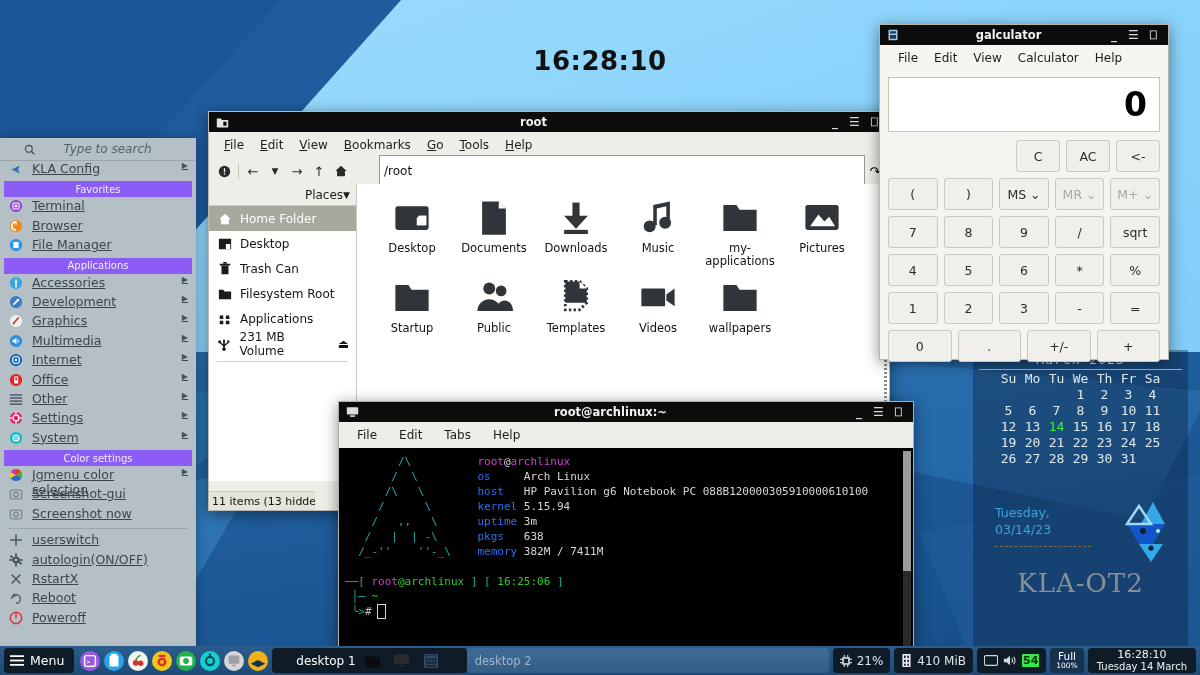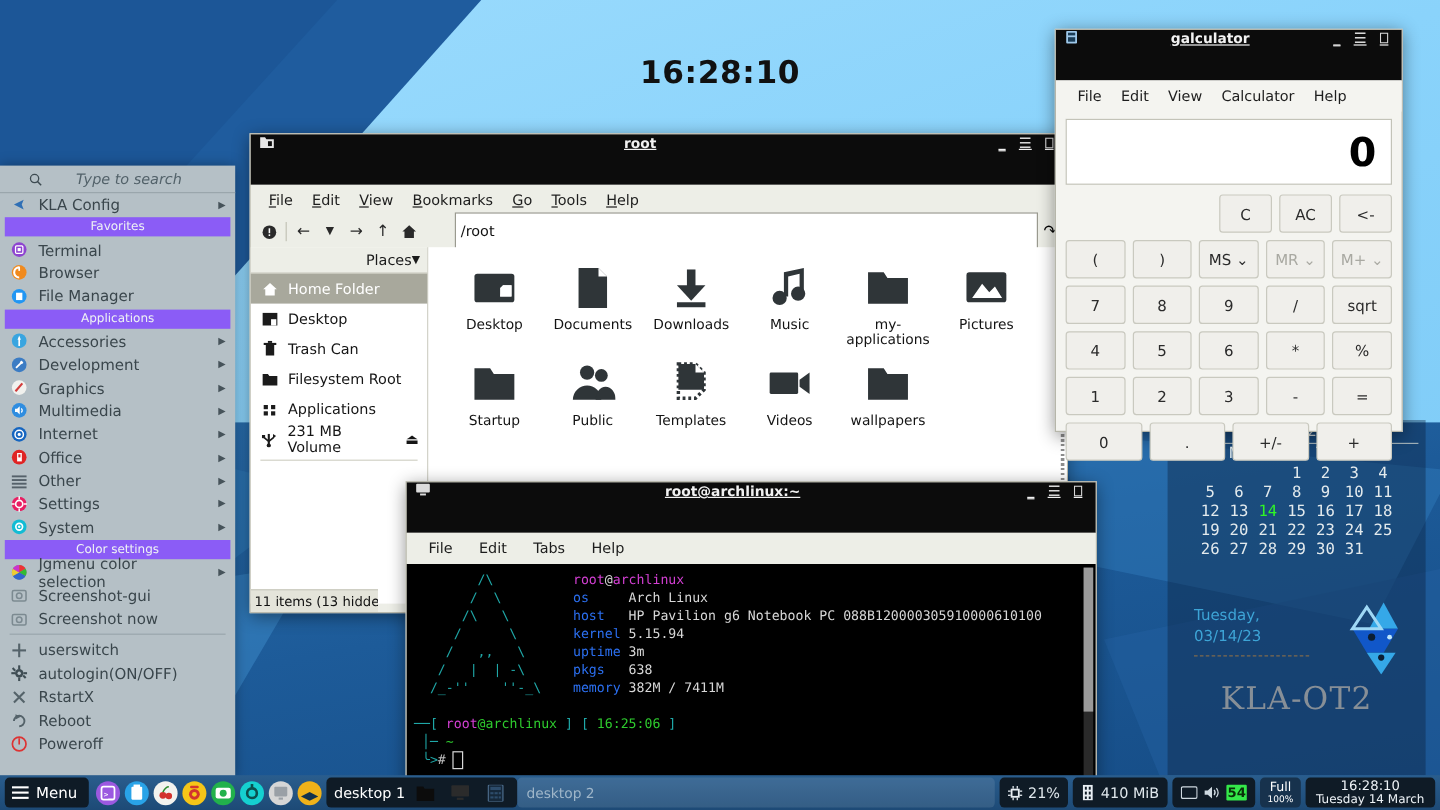--- a/index.html
+++ b/index.html
@@ -53,22 +53,22 @@
   #conky .dayinfo { position:absolute; left:22px; top:154px; color:#3da4d6;
     font-family:"DejaVu Sans", sans-serif; font-size:12.5px; line-height:17px; }
   #conky .dashline { position:absolute; left:22px; top:196px; width:96px;
     border-top:1px dashed #7f6a4e; }
   #conky .brand { position:absolute; left:0; right:0; top:218px; text-align:center;
     font-family:"DejaVu Serif", serif; font-size:26px; color:#cdbfae; opacity:.62; letter-spacing:1px;}
   #conky .logo { position:absolute; left:140px; top:150px; width:56px; height:62px; }
 
   
   .window { position:absolute; box-shadow:0 3px 14px rgba(0,0,0,.45); }
-  .titlebar { height:42px; background:#0c0c0c; color:#f2f2f2; display:flex;
-    align-items:flex-start; font-size:11.5px; font-weight:bold;text-decoration:underline; }
+  .titlebar { height:20px; background:#0c0c0c; color:#f2f2f2; display:flex;
+    align-items:center; font-size:11.5px; font-weight:bold; }
   .titlebar .tb-icon { width:26px; display:flex; align-items:center; justify-content:center; }
   .titlebar .tb-title { flex:1; text-align:center; }
   .titlebar .tb-btns { display:flex; align-items:center; gap:11px; padding-right:11px;
     color:#d8d8d8; font-size:12px; }
   .menubar { display:flex; align-items:center; gap:0px; height:26px;
     background:#edeee7; padding-left:7px; font-size:12px; color:#1d1d1d; }
   .menubar .mi { padding:3px 8px; }
 
   
   #fm { left:208px; top:111px; width:682px; height:400px; background:#edeee7; border:1px solid #b9b9ad; }
@@ -130,40 +130,40 @@
   #calc .row.top { justify-content:flex-end; }
   #calc .row.top .btn { flex:0 0 44px; }
 
   
   #menu { position:absolute; left:0; top:138px; width:196px; height:510px;
     background:#b5c0c6; color:#2e3a40; font-size:12.5px;
     box-shadow:0 0 10px rgba(0,0,0,.35); }
   #menu .search { height:23px; display:flex; align-items:center; gap:8px; padding:0 24px;
     border-bottom:1px solid #9aa6ac; }
   #menu .search .ph { flex:1; text-align:center; font-style:italic; color:#53626a; font-size:12px; }
-  #menu .row { height:19.4px; display:flex; align-items:center; gap:8px; padding:0 8px;
-    color:#3a464c; }
+  #menu .row { height:19.4px; display:flex; gap:8px; padding:0 8px;
+    color:#3a464c;text-decoration:underline; }
   #menu .row .ic { width:16px; height:16px; display:flex; align-items:center; justify-content:center; }
   #menu .row .lbl { flex:1; }
   #menu .row .arr { font-size:8px; color:#46535a; }
   #menu .sect { height:16px; background:#8b5cf6; color:#eef2f4; display:flex;
     align-items:center; justify-content:center; font-size:10px; margin:1px 4px; }
   #menu .hr { height:1px; background:#9aa6ac; margin:3px 8px; }
 
   
   #panel { position:absolute; left:0; bottom:0; width:1200px; height:29px;
     background:linear-gradient(#2a5d8d,#1d4a76); display:flex; align-items:center; }
   #panel .menubtn { height:25px; margin-left:4px; padding:0 10px 0 6px; background:#0f1b26;
     border-radius:4px; display:flex; align-items:center; gap:6px; color:#fff; font-size:12.5px; }
   #panel .launchers { display:flex; align-items:center; gap:4px; margin-left:6px; }
   #panel .lw { width:20px; height:20px; border-radius:50%; display:flex; align-items:center;
     justify-content:center; }
   #panel .taskbar { flex:1; display:flex; align-items:center; height:25px; margin:0 4px; }
   #panel .desk { height:25px; border-radius:4px; display:flex; align-items:center; }
-  #panel .desk.active { background:#0f1b26; color:#fff; padding:0 6px; gap:5px; }
+  #panel .desk.active { background:#0f1b26; color:#fff; padding:0 24px; gap:5px; }
   #panel .desk.inactive { flex:1; background:rgba(255,255,255,.10); color:#9fb6c9;
     padding:0 8px; font-size:11.5px; }
   #panel .wbtn { width:24px; height:22px; display:flex; align-items:center; justify-content:center; }
   #panel .tray { display:flex; align-items:center; gap:4px; margin-right:4px; }
   #panel .tbox { height:25px; background:#0f1b26; border-radius:4px; display:flex;
     align-items:center; gap:5px; padding:0 7px; color:#dfe7ec; font-size:12px; }
   #panel .battbox { height:25px; background:#17324d; border-radius:4px; display:flex;
     flex-direction:column; align-items:center; justify-content:center; padding:0 6px; color:#fff; }
   #panel .battbox .b1 { font-size:10.5px; line-height:11px; }
   #panel .battbox .b2 { font-size:7.5px; line-height:8px; }

